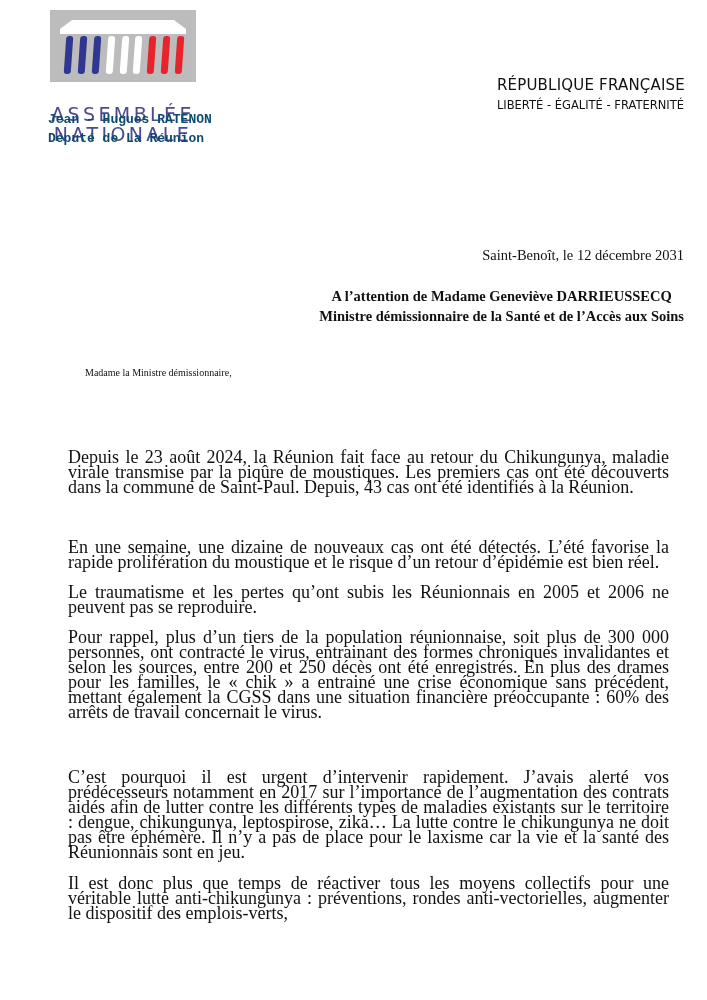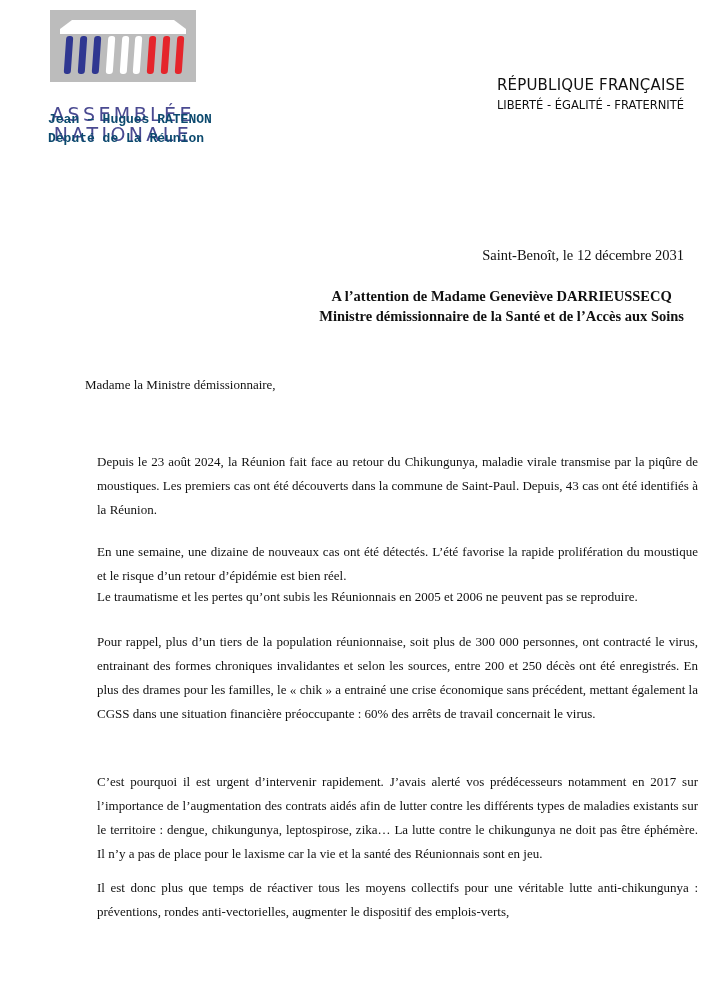--- a/index.html
+++ b/index.html
@@ -18,23 +18,23 @@
   .logo-text { font-family: "DejaVu Sans", sans-serif; color: #4a4a91; text-align: center; font-size: 19px; line-height: 20px; letter-spacing: 3.4px; margin-top: 22px; }
   .deputy { position: absolute; left: 48px; top: 110px; font-family: Liberation Mono, monospace; font-weight: bold; font-size: 13px; line-height: 19px; color: #0c4a6e; }
 
   
   .republic { position: absolute; right: 22px; top: 76px; text-align: left; }
   .republic .r1 { font-family: "DejaVu Sans", sans-serif; font-size: 15px; letter-spacing: 0.2px; color: #111; }
   .republic .r2 { font-family: "DejaVu Sans", sans-serif; font-size: 11.5px; margin-top: 4px; color: #111; }
 
   .date { position: absolute; right: 23px; top: 247px; font-size: 14.5px; }
   .attention { position: absolute; right: 23px; top: 286px; font-weight: bold; font-size: 14.5px; text-align: center; line-height: 20px; }
-  .salutation { position: absolute; left: 85px; top: 377px; font-size: 13px; }
+  .salutation { position: absolute; left: 85px; top: 367px; font-size: 10px; }
 
-  .body { position: absolute; left: 97px; width: 601px; font-size: 13px; line-height: 24px; text-align: justify; }
+  .body { position: absolute; left: 68px; width: 601px; font-size: 18px; line-height: 15px; text-align: justify; }
   .body p { margin: 0; }
   .p1 { top: 450px; }
   .p2 { top: 540px; }
   .p3 { top: 585px; }
   .p4 { top: 630px; }
   .p5 { top: 770px; }
   .p6 { top: 876px; }
 </style>
 </head>
 <body>

